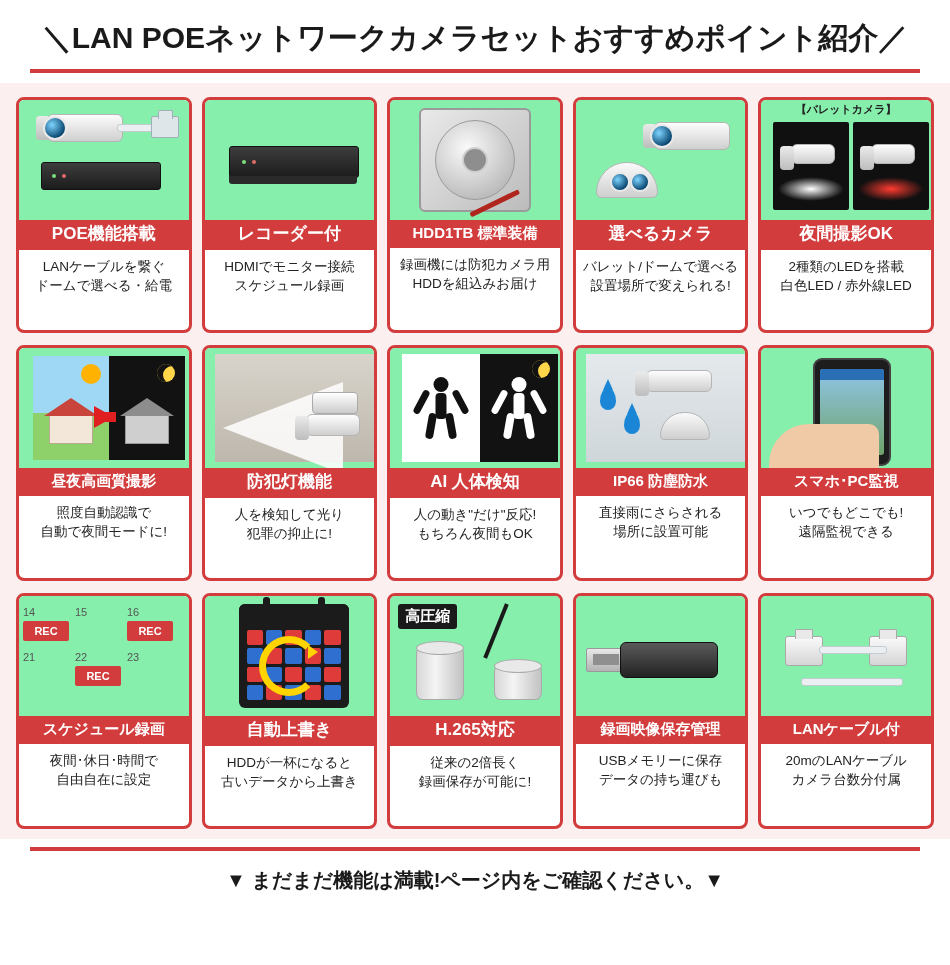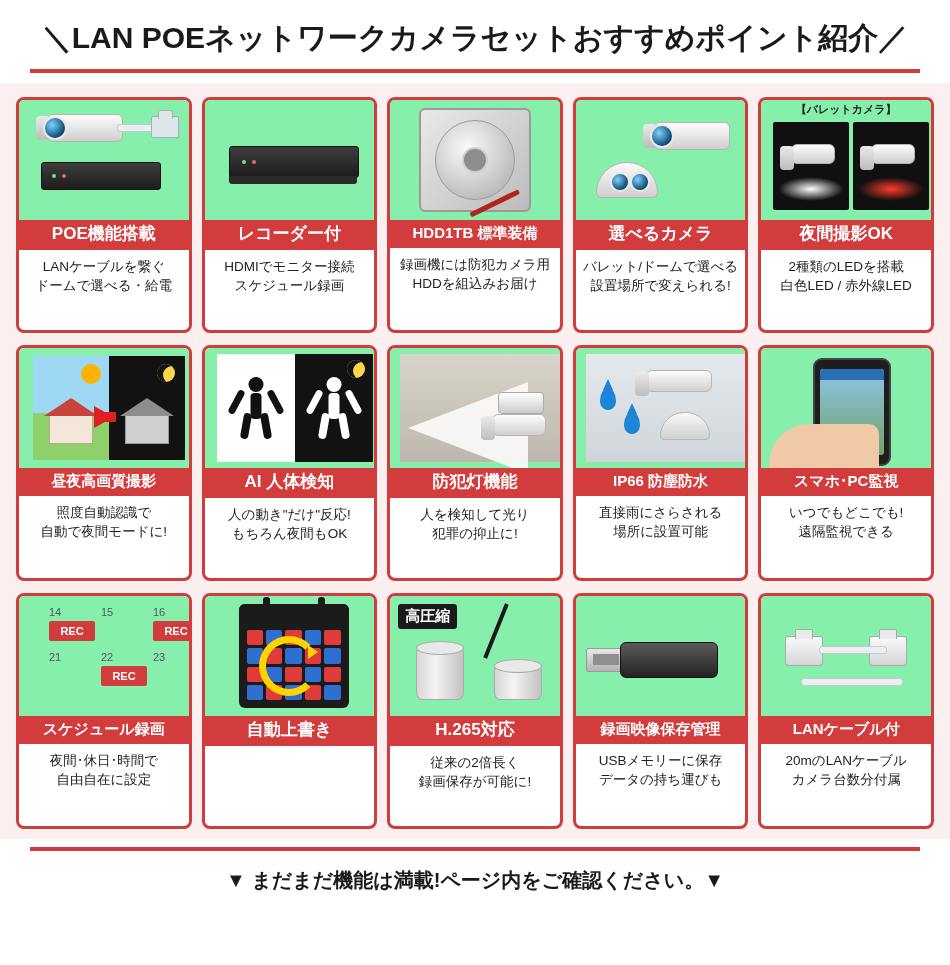--- a/index.html
+++ b/index.html
@@ -198,21 +198,21 @@
   .drop{position:absolute;width:16px;height:22px;background:#1b86d6;border-radius:50% 50% 50% 50%/60% 60% 40% 40%;}
   .drop:before{content:"";position:absolute;left:3px;top:-9px;border-left:5px solid transparent;border-right:5px solid transparent;border-bottom:11px solid #1b86d6;}
 
   
   .phone{position:absolute;left:52px;top:10px;width:74px;height:104px;border-radius:9px;background:#1d1d1d;border:2px solid #444;}
   .phone .screen{position:absolute;left:5px;top:9px;right:5px;bottom:9px;background:linear-gradient(#8fc5e8,#6fa36a);border-radius:3px;}
   .phone .bar{position:absolute;left:5px;top:9px;right:5px;height:11px;background:#2a6fb5;border-radius:3px 3px 0 0;}
   .hand{position:absolute;left:8px;bottom:-4px;width:110px;height:48px;background:#f0c9a6;border-radius:40px 10px 0 0;}
 
   
-  .calgrid{position:absolute;left:30px;top:10px;width:152px;height:100px;}
+  .calgrid{position:absolute;left:4px;top:10px;width:152px;height:100px;}
   .calrow{display:flex;gap:6px;margin-bottom:3px;}
   .calnum{width:46px;font-size:11px;color:#555;text-align:left;}
   .recchip{width:46px;height:20px;background:#d23c3c;color:#fff;font-size:11px;font-weight:bold;display:flex;align-items:center;justify-content:center;border-radius:2px;}
   .recblank{width:46px;height:20px;}
 
   
   .cal2{position:absolute;left:34px;top:8px;width:110px;height:104px;background:#1b1b1b;border-radius:6px;}
   .cal2 .top{position:absolute;left:0;right:0;top:0;height:22px;background:#1b1b1b;border-radius:6px 6px 0 0;}
   .cal2 .ring{position:absolute;top:-7px;width:7px;height:14px;background:#1b1b1b;border-radius:3px;}
   .cal2 .cells{position:absolute;left:8px;top:26px;right:8px;bottom:8px;display:grid;grid-template-columns:repeat(5,1fr);grid-template-rows:repeat(4,1fr);gap:3px;}
@@ -374,20 +374,36 @@
         <div class="card-title small">昼夜高画質撮影</div>
         <div class="card-desc">
           <div>照度自動認識で</div>
           <div>自動で夜間モードに!</div>
         </div>
       </div>
 
       <div class="card">
         <div class="card-img">
           <div class="ill">
+            <div class="wall"></div>
+            <div class="beam"></div>
+            <div class="lamp"></div>
+            <div class="bullet" style="right:14px;top:66px;width:52px;height:20px;"></div>
+          </div>
+        </div>
+        <div class="card-title">防犯灯機能</div>
+        <div class="card-desc">
+          <div>人を検知して光り</div>
+          <div>犯罪の抑止に!</div>
+        </div>
+      </div>
+
+      <div class="card">
+        <div class="card-img">
+          <div class="ill">
             <div class="aibox">
               <div class="w">
                 <div class="person dark">
                   <span class="head"></span>
                     <span class="body"></span>
                   <span class="armL"></span>
                     <span class="armR"></span>
                   <span class="legL"></span>
                     <span class="legR"></span>
                 </div>
@@ -409,36 +425,20 @@
         <div class="card-title">AI 人体検知</div>
         <div class="card-desc">
           <div>人の動き"だけ"反応!</div>
           <div>もちろん夜間もOK</div>
         </div>
       </div>
 
       <div class="card">
         <div class="card-img">
           <div class="ill">
-            <div class="wall"></div>
-            <div class="beam"></div>
-            <div class="lamp"></div>
-            <div class="bullet" style="right:14px;top:66px;width:52px;height:20px;"></div>
-          </div>
-        </div>
-        <div class="card-title">防犯灯機能</div>
-        <div class="card-desc">
-          <div>人を検知して光り</div>
-          <div>犯罪の抑止に!</div>
-        </div>
-      </div>
-
-      <div class="card">
-        <div class="card-img">
-          <div class="ill">
             <div class="rainbg">
               <div class="bullet" style="left:60px;top:16px;width:64px;height:20px;"></div>
               <div class="dome" style="left:74px;top:58px;width:48px;height:26px;"></div>
               <div class="drop" style="left:14px;top:34px;"></div>
               <div class="drop" style="left:38px;top:58px;"></div>
             </div>
           </div>
         </div>
         <div class="card-title small">IP66 防塵防水</div>
         <div class="card-desc">
@@ -525,20 +525,24 @@
                   <div style="background:#e03b3b"></div>
                   <div style="background:#2f6fd0"></div>
                   <div style="background:#e03b3b"></div>
                   <div style="background:#2f6fd0"></div>
               </div>
             </div>
             <div class="cycle"></div>
           </div>
         </div>
         <div class="card-title">自動上書き</div>
+        <div class="card-desc">
+          <div>HDDが一杯になると</div>
+          <div>古いデータから上書き</div>
+        </div>
       </div>
 
       <div class="card">
         <div class="card-img">
           <div class="ill">
             <div class="badge265">高圧縮</div>
             <div class="slash"></div>
             <div class="cyl" style="left:26px;"></div>
             <div class="cyl" style="right:18px;height:34px;"></div>
           </div>

